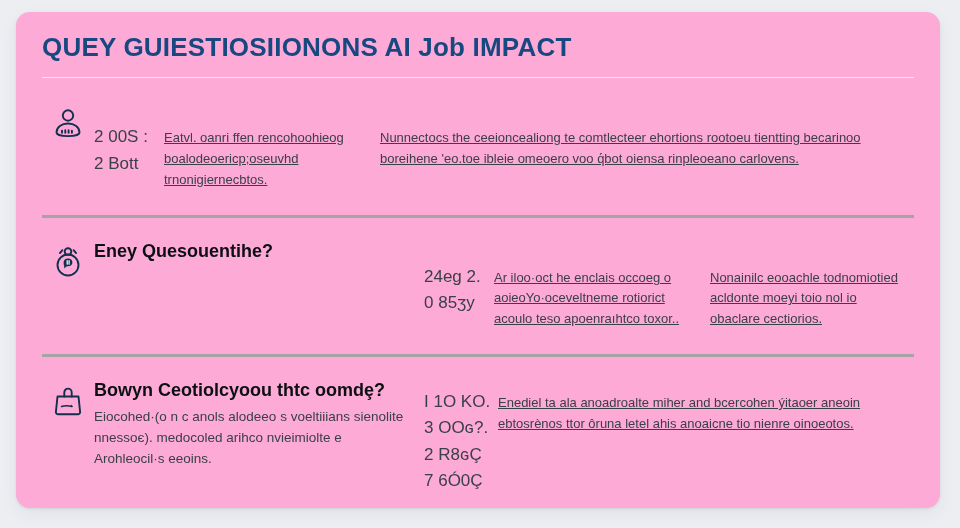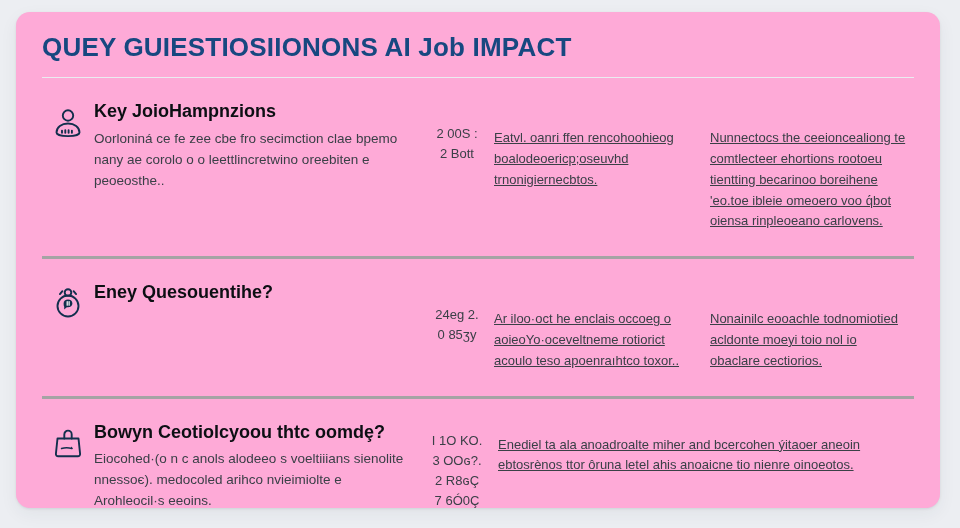--- a/index.html
+++ b/index.html
@@ -104,25 +104,24 @@
     color: #3d4249;
   }
 
   .col-metrics {
     flex: 0 0 66px;
     width: 66px;
     padding-top: 24px;
     box-sizing: border-box;
   }
   .metric-line {
-    font-size: 13px;
+    font-size: 17px;
     line-height: 1.55;
     color: #3d4249;
     white-space: nowrap;
-    text-align: center;
   }
 
   .col-mid {
     flex: 0 0 212px;
     width: 212px;
     padding-top: 24px;
     padding-right: 16px;
     box-sizing: border-box;
   }
   .col-right {
@@ -163,24 +162,20 @@
         <div class="row-icon">
           <span>
             <svg width="34" height="34" viewBox="0 0 34 34" fill="none" stroke="#16324f" stroke-width="1.9" stroke-linecap="round" stroke-linejoin="round">
               <circle cx="17" cy="9.5" r="5.2"></circle>
               <path d="M5.5 26.5c0-5.6 5.1-9 11.5-9s11.5 3.4 11.5 9c0 2.1-5.1 3.6-11.5 3.6S5.5 28.6 5.5 26.5z"></path>
               <path d="M11 24.6v2.2M14.3 24.2v2.6M17.6 24.2v2.6M20.9 24.6v2.2"></path>
             </svg>
           </span>
         </div>
 
-        <div class="col-main">
-          <h2 class="row-title">Key JoioHampnzions</h2>
-          <p class="row-body">Oorloniná ce fe zee cbe fro secimction clae bpemo nany ae corolo o o leettlincretwino oreebiten e peoeosthe..</p>
-        </div>
 
         <div class="col-metrics">
           <div class="metric-line">2 00S :</div>
           <div class="metric-line">2 Bott</div>
         </div>
 
         <div class="col-mid">
           <p>Eatvl. oanri ffen rencohoohieog boalodeoericp;oseuvhd trnonigiernecbtos.</p>
         </div>
 

